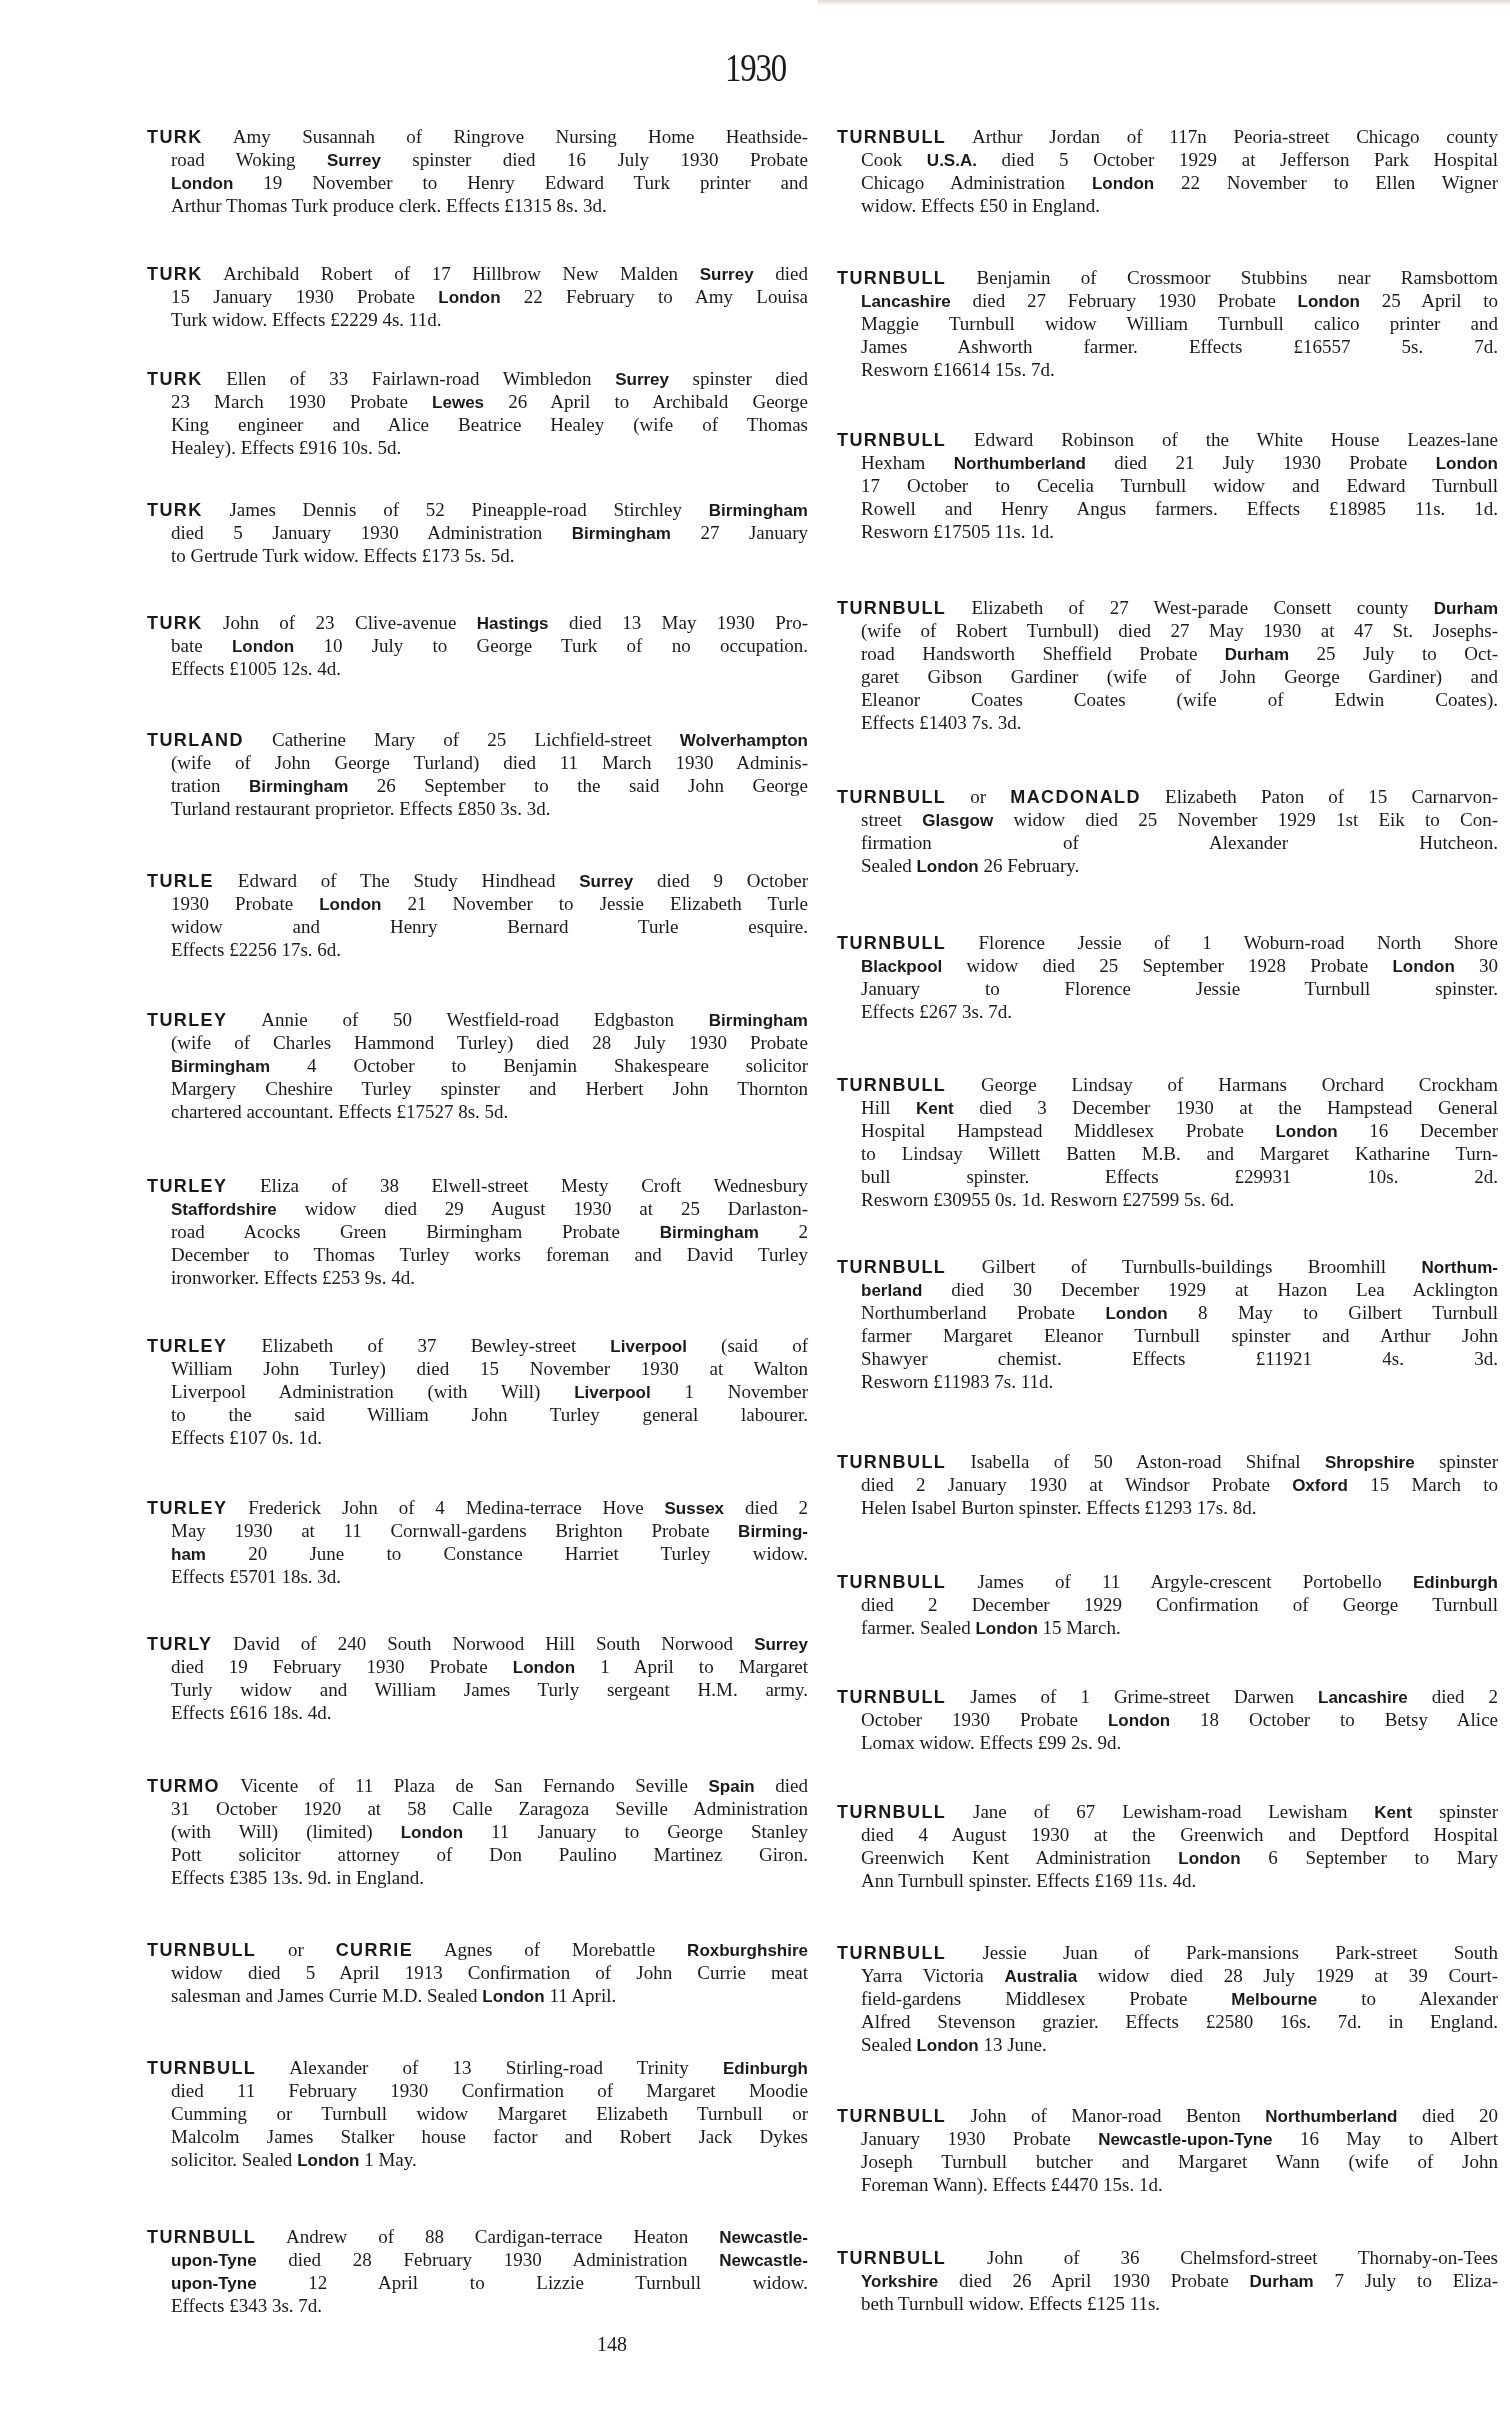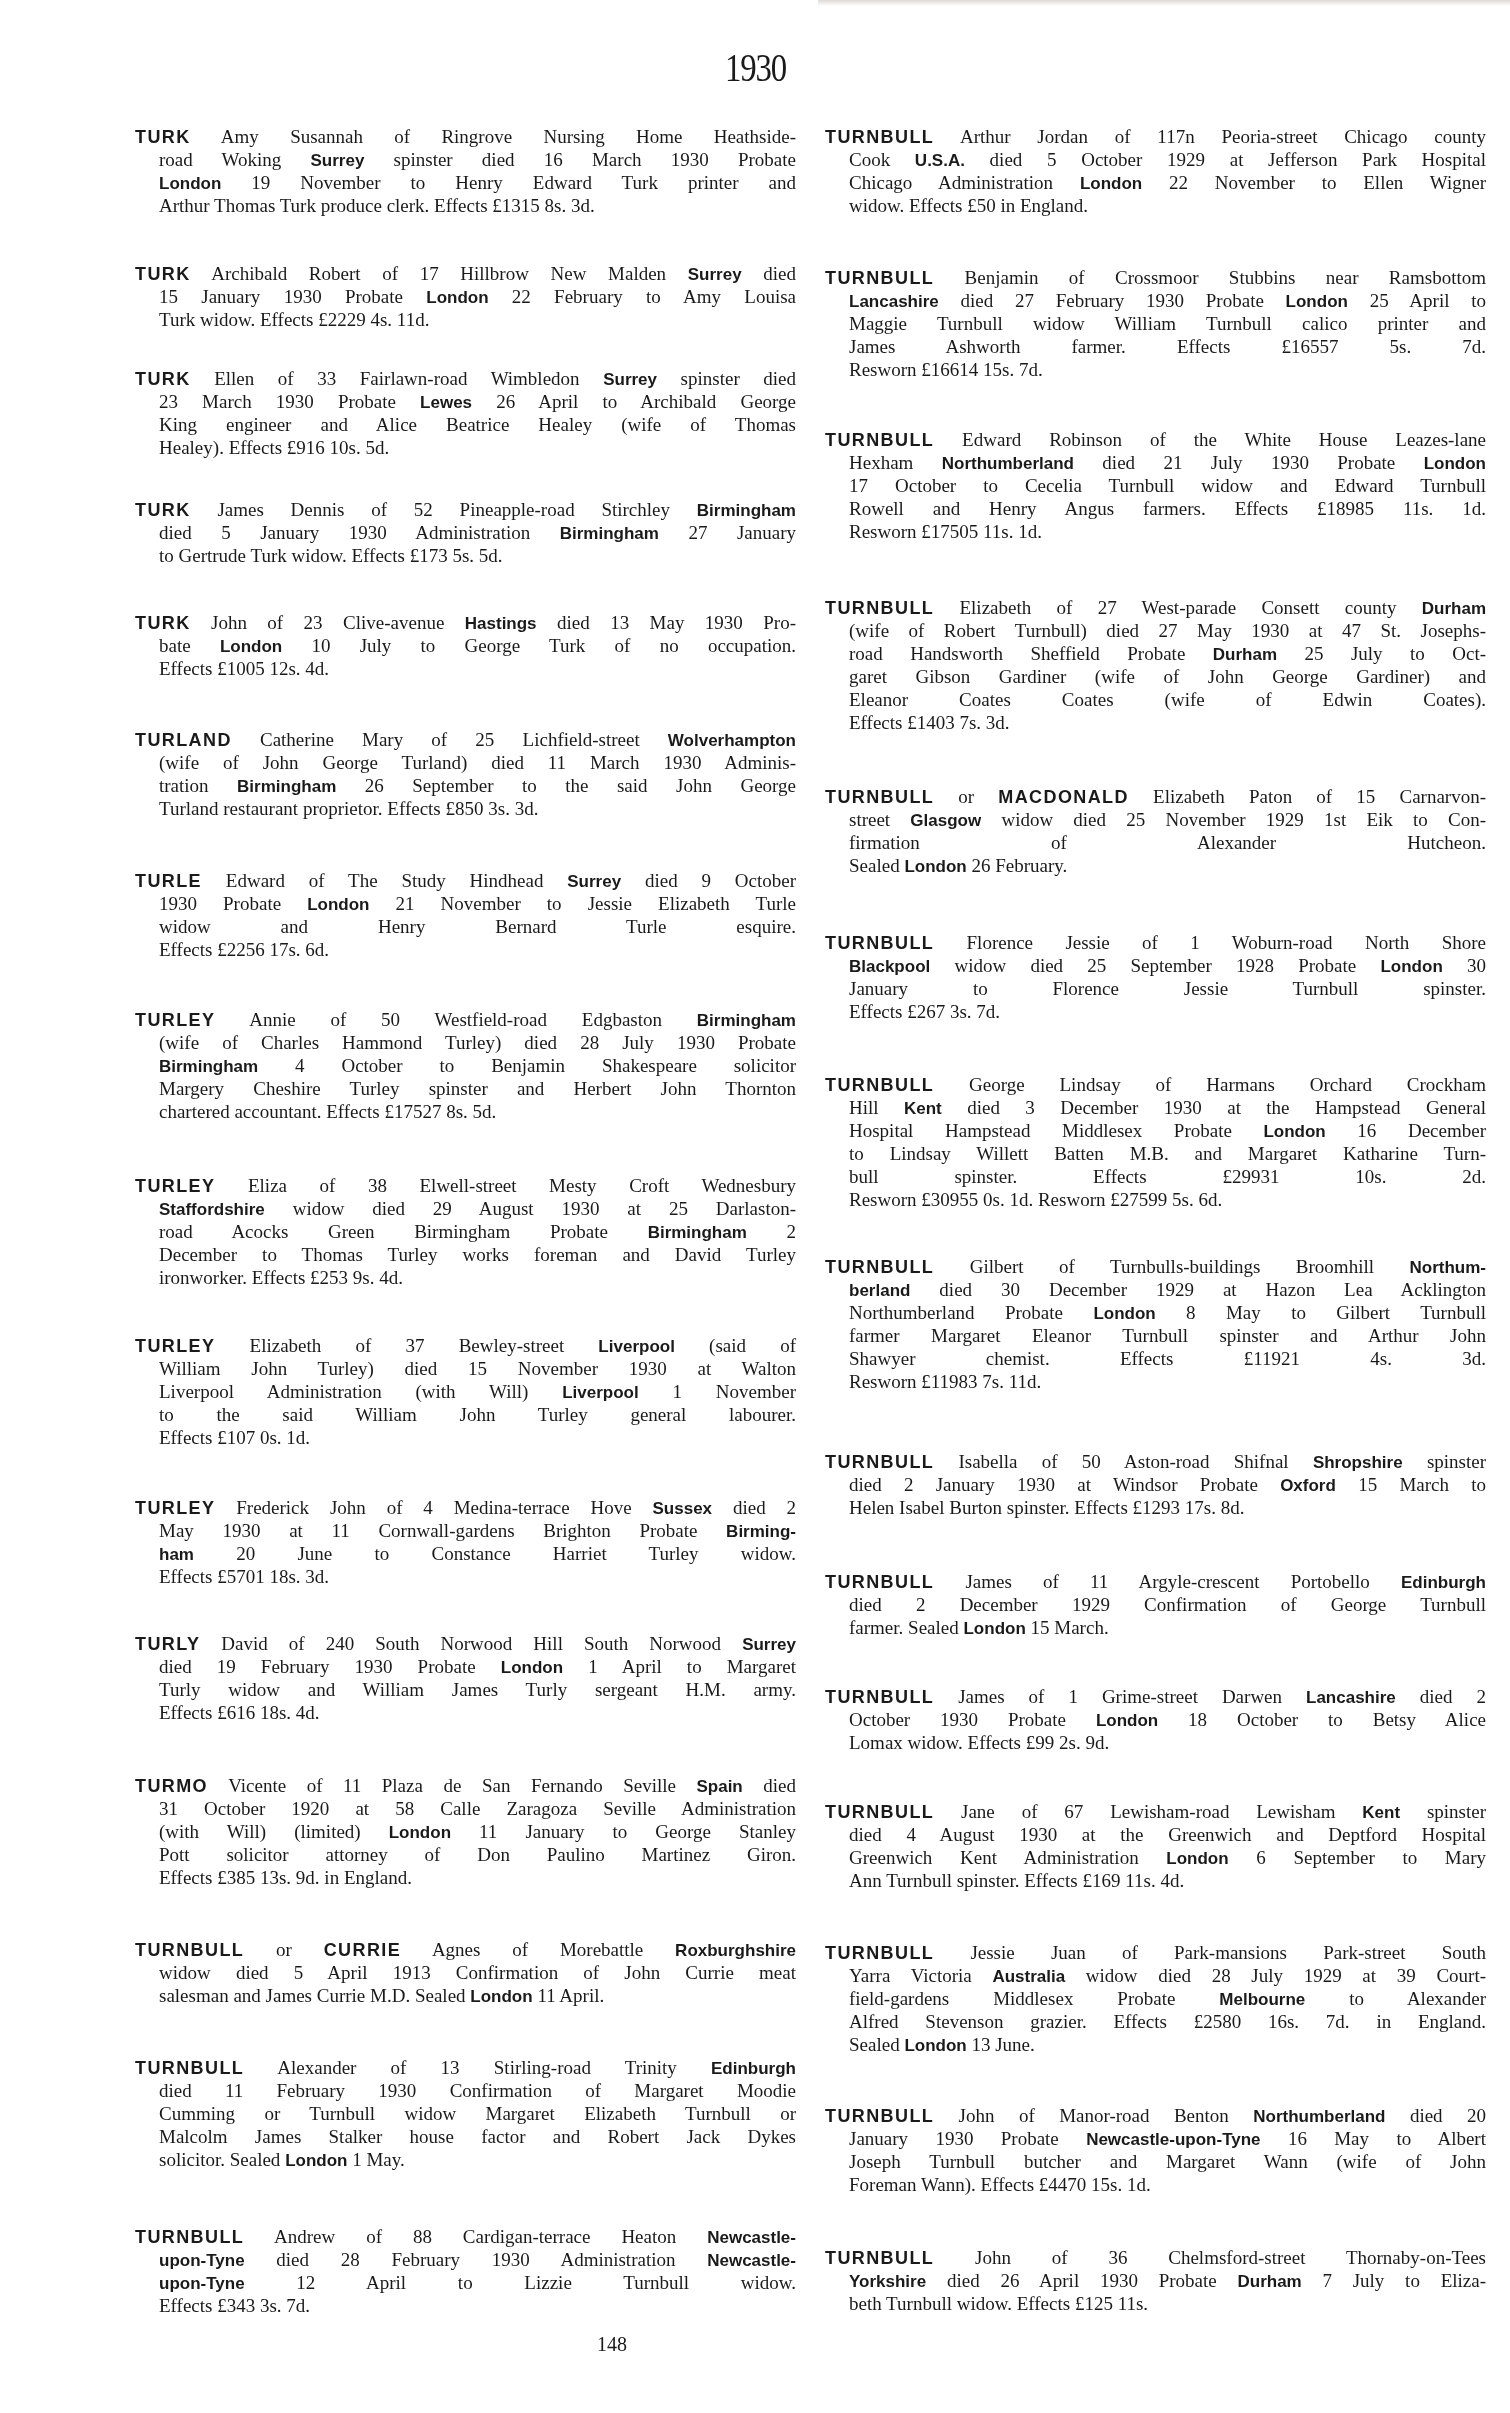--- a/index.html
+++ b/index.html
@@ -5,21 +5,21 @@
   html,body{margin:0;padding:0;background:#ffffff;}
   body{width:1511px;height:2413px;position:relative;overflow:hidden;color:#1a1a1a;
        font-family:"Liberation Serif","DejaVu Serif",serif;}
   .topedge{position:absolute;left:818px;top:0;width:693px;height:5.7px;
            background:linear-gradient(to bottom,#cfc9c4,#ffffff);opacity:.7;}
   .year{position:absolute;left:0;width:1511px;top:44px;text-align:center;
         font-size:40px;letter-spacing:-1.4px;transform:scaleX(.82);transform-origin:center;}
   .col{position:absolute;top:0;}
   .col.left{left:135px;width:661px;}
   .col.right{left:825px;width:661px;}
-  .entry{position:absolute;left:0;width:100%;}
+  .entry{position:absolute;left:12px;width:100%;}
   .line{display:block;height:23px;line-height:23px;font-size:19px;white-space:nowrap;
         text-align:justify;text-align-last:justify;overflow:visible;}
   .line.first{margin-left:0;}
   .line.cont{margin-left:24px;}
   .line.last{text-align-last:left;}
   .b{font-family:"Liberation Sans","DejaVu Sans",sans-serif;font-weight:bold;
      font-size:17px;letter-spacing:0;}
   .sur{font-family:"Liberation Sans","DejaVu Sans",sans-serif;font-weight:bold;
        font-size:18px;letter-spacing:1.4px;}
   .pageno{position:absolute;left:0;width:1224px;top:2333px;text-align:center;font-size:20px;}
@@ -27,21 +27,21 @@
 </head>
 <body>
 
 <div class="topedge"></div>
 
 <div class="year">1930</div>
 
 <div class="col left" id="col-left">
     <div class="entry" style="top: 125px;">
       <span class="line first"><span class="sur">TURK</span><span> Amy Susannah of Ringrove Nursing Home Heathside-</span></span>
-      <span class="line cont"><span>road Woking </span><span class="b">Surrey</span><span> spinster died 16 March 1930 Probate</span></span>
+      <span class="line cont"><span>road Woking </span><span class="b">Surrey</span><span> spinster died 16 July 1930 Probate</span></span>
       <span class="line cont"><span class="b">London</span><span> 19 November to Henry Edward Turk printer and</span></span>
       <span class="line cont last"><span>Arthur Thomas Turk produce clerk.   Effects £1315 8s. 3d.</span></span>
     </div>
     <div class="entry" style="top: 262px;">
       <span class="line first"><span class="sur">TURK</span><span> Archibald Robert of 17 Hillbrow New Malden </span><span class="b">Surrey</span><span> died</span></span>
       <span class="line cont"><span>15 January 1930 Probate </span><span class="b">London</span><span> 22 February to Amy Louisa</span></span>
       <span class="line cont last"><span>Turk widow.   Effects £2229 4s. 11d.</span></span>
     </div>
     <div class="entry" style="top: 367px;">
       <span class="line first"><span class="sur">TURK</span><span> Ellen of 33 Fairlawn-road Wimbledon </span><span class="b">Surrey</span><span> spinster died</span></span>

